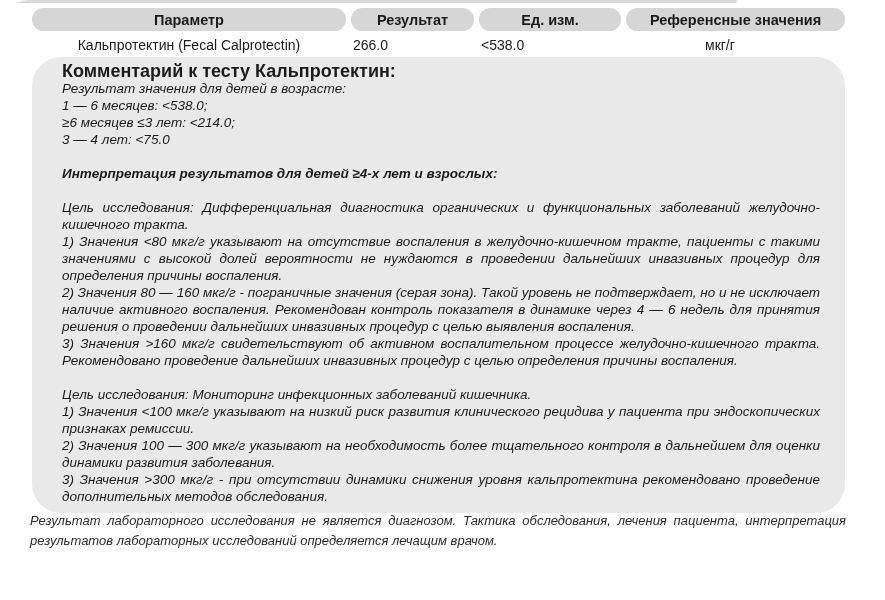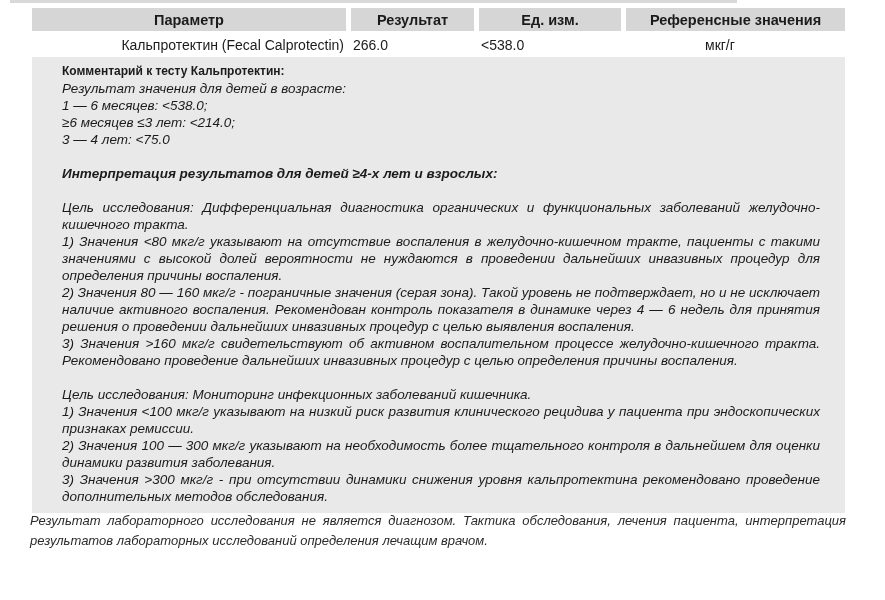--- a/index.html
+++ b/index.html
@@ -1,15 +1,15 @@
 <!DOCTYPE html>
 <html><head>
 <meta charset="utf-8">
 <style>
-  * { box-sizing: border-box; margin: 0; padding: 0; }
+  * { box-sizing: border-box; margin: 0; padding: 0; border-radius: 29px; }
   html, body { background: #ffffff; }
   .page {
     position: relative;
     width: 885px;
     height: 600px;
     background: #ffffff;
     font-family: "Liberation Sans", "DejaVu Sans", sans-serif;
     color: #1b1b1b;
     overflow: hidden;
   }
@@ -35,37 +35,37 @@
   .td {
     background: #ffffff;
     font-size: 14px;
     text-align: left;
     padding: 6px 2px 3px;
   }
   .c1 { width: 314px; }
   .c2 { width: 123px; }
   .c3 { width: 219px; }
   .c4 { width: 142px; }
-  .td.c1 { text-align: right; padding-left: 2px; }
+  .td.c1 { text-align: center; padding-left: 2px; }
   .comment-block {
     position: absolute;
     left: 32px; top: 57px;
     width: 813px;
     min-height: 443px;
     background: #e9e9e9;
     padding: 6px 25px 8px 30px;
     font-style: italic;
     font-size: 13.5px;
     line-height: 17px;
   }
   .comment-block p { margin: 0; text-align: justify; }
   .comment-title {
     font-style: normal;
     font-weight: bold;
-    font-size: 12px;
+    font-size: 18px;
     text-align: left !important;
   }
   .bi { font-weight: bold; }
   .spacer { height: 17px; }
   .disclaimer {
     position: absolute;
     left: 30px; top: 511px;
     width: 816px;
     font-style: italic;
     font-size: 13px;
@@ -109,15 +109,15 @@
     <p>1) Значения &lt;80 мкг/г указывают на отсутствие воспаления в желудочно-кишечном тракте, пациенты с такими значениями с высокой долей вероятности не нуждаются в проведении дальнейших инвазивных процедур для определения причины воспаления.</p>
     <p>2) Значения 80 — 160 мкг/г - пограничные значения (серая зона). Такой уровень не подтверждает, но и не исключает наличие активного воспаления. Рекомендован контроль показателя в динамике через 4 — 6 недель для принятия решения о проведении дальнейших инвазивных процедур с целью выявления воспаления.</p>
     <p>3) Значения &gt;160 мкг/г свидетельствуют об активном воспалительном процессе желудочно-кишечного тракта. Рекомендовано проведение дальнейших инвазивных процедур с целью определения причины воспаления.</p>
     <div class="spacer"></div>
     <p>Цель исследования: Мониторинг инфекционных заболеваний кишечника.</p>
     <p>1) Значения &lt;100 мкг/г указывают на низкий риск развития клинического рецидива у пациента при эндоскопических признаках ремиссии.</p>
     <p>2) Значения 100 — 300 мкг/г указывают на необходимость более тщательного контроля в дальнейшем для оценки динамики развития заболевания.</p>
     <p>3) Значения &gt;300 мкг/г - при отсутствии динамики снижения уровня кальпротектина рекомендовано проведение дополнительных методов обследования.</p>
   </div>
 
-  <div class="disclaimer">Результат лабораторного исследования не является диагнозом. Тактика обследования, лечения пациента, интерпретация результатов лабораторных исследований определения лечащим врачом.</div>
+  <div class="disclaimer">Результат лабораторного исследования не является диагнозом. Тактика обследования, лечения пациента, интерпретация результатов лабораторных исследований определяется лечащим врачом.</div>
 
 </div>
 
 </body></html>

